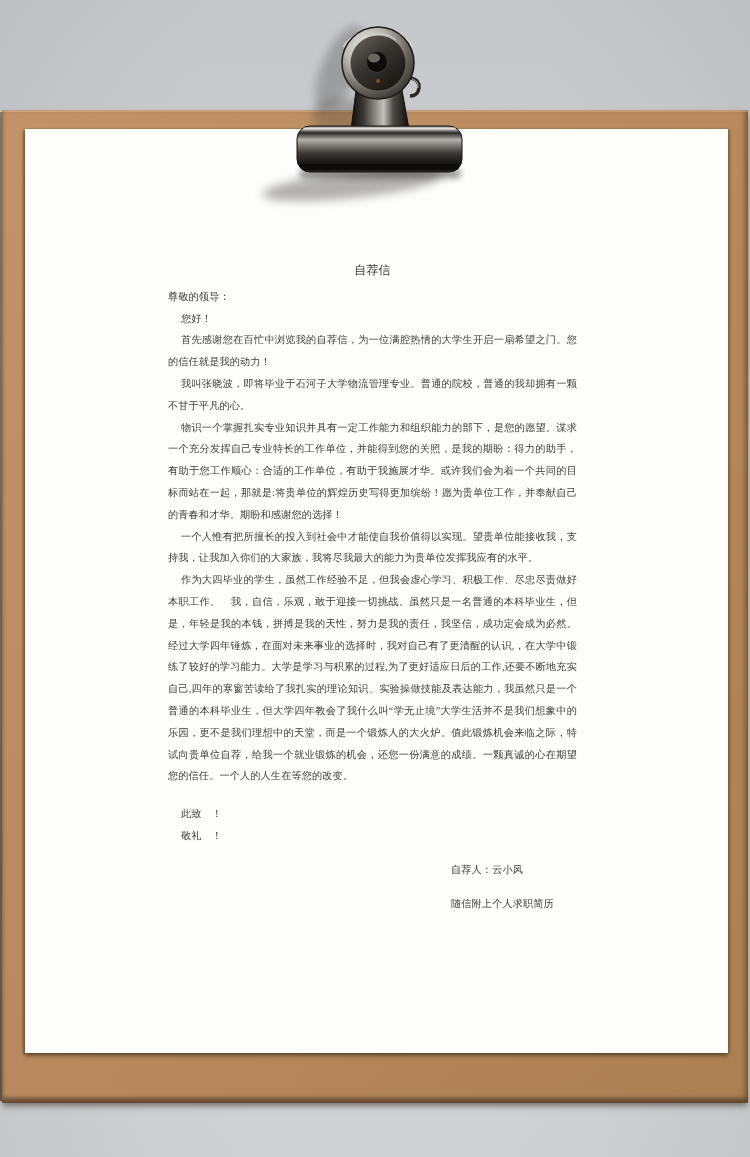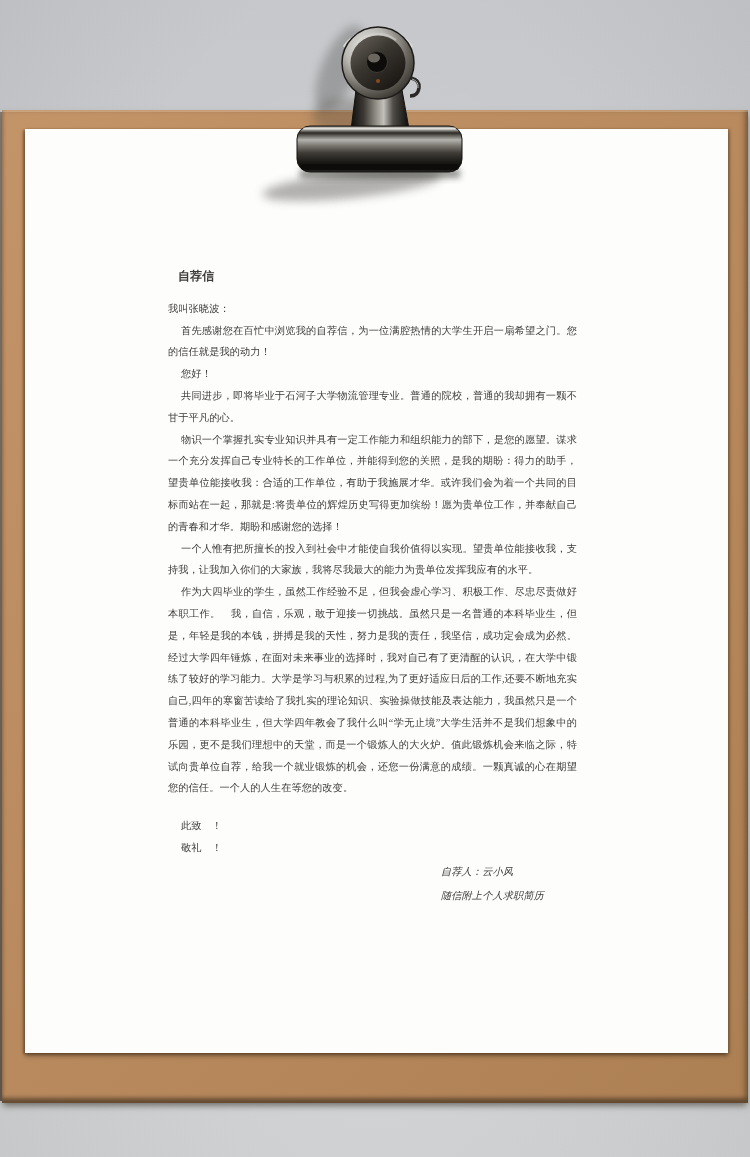--- a/index.html
+++ b/index.html
@@ -29,47 +29,47 @@
     position:absolute;left:25px;top:129px;width:703px;height:924px;
     background:#fdfdfc;
     box-shadow:-2px 1px 2px rgba(75,52,30,0.45), 2px 0 2px rgba(75,52,30,0.30), 0 3px 4px rgba(62,45,26,0.55);
   }
   .letter{
     position:absolute;left:143px;top:127px;width:409px;
     font-size:10.2px;line-height:21.8px;color:#3c3b39;
     text-align:justify;letter-spacing:0.1px;
   }
   .letter-title{
-    font-size:12px;font-weight:bold;margin:10px;line-height:21.8px;
+    font-size:12px;font-weight:normal;margin:4px;text-align:center;line-height:21.8px;
   }
   .letter p{margin:0;text-indent:13px;}
   .letter p.no-indent{text-indent:0;}
   .letter p.closing{margin-top:16px;}
   .signature-block{margin-top:2px;margin-left:271px;text-align:left;}
-  .signature-block p{text-indent:0;margin:2px;font-style:italic;}
+  .signature-block p{text-indent:0;margin:12px;}
   .clip-svg{position:absolute;left:0;top:0;width:750px;height:235px;}
 </style>
 </head>
 <body>
 
 <div class="wall">
   <div class="wall-vignette"></div>
 </div>
 
 <div class="board-side-left"></div>
 <div class="board"></div>
 
 <div class="paper">
   <div class="letter">
     <h1 class="letter-title">自荐信</h1>
-    <p class="no-indent">我叫张晓波：</p>
+    <p class="no-indent">尊敬的领导：</p>
+    <p>您好！</p>
     <p>首先感谢您在百忙中浏览我的自荐信，为一位满腔热情的大学生开启一扇希望之门。您的信任就是我的动力！</p>
-    <p>您好！</p>
-    <p>共同进步，即将毕业于石河子大学物流管理专业。普通的院校，普通的我却拥有一颗不甘于平凡的心。</p>
-    <p>物识一个掌握扎实专业知识并具有一定工作能力和组织能力的部下，是您的愿望。谋求一个充分发挥自己专业特长的工作单位，并能得到您的关照，是我的期盼：得力的助手，望贵单位能接收我：合适的工作单位，有助于我施展才华。或许我们会为着一个共同的目标而站在一起，那就是:将贵单位的辉煌历史写得更加缤纷！愿为贵单位工作，并奉献自己的青春和才华。期盼和感谢您的选择！</p>
+    <p>我叫张晓波，即将毕业于石河子大学物流管理专业。普通的院校，普通的我却拥有一颗不甘于平凡的心。</p>
+    <p>物识一个掌握扎实专业知识并具有一定工作能力和组织能力的部下，是您的愿望。谋求一个充分发挥自己专业特长的工作单位，并能得到您的关照，是我的期盼：得力的助手，有助于您工作顺心：合适的工作单位，有助于我施展才华。或许我们会为着一个共同的目标而站在一起，那就是:将贵单位的辉煌历史写得更加缤纷！愿为贵单位工作，并奉献自己的青春和才华。期盼和感谢您的选择！</p>
     <p>一个人惟有把所擅长的投入到社会中才能使自我价值得以实现。望贵单位能接收我，支持我，让我加入你们的大家族，我将尽我最大的能力为贵单位发挥我应有的水平。</p>
     <p>作为大四毕业的学生，虽然工作经验不足，但我会虚心学习、积极工作、尽忠尽责做好本职工作。　我，自信，乐观，敢于迎接一切挑战。虽然只是一名普通的本科毕业生，但是，年轻是我的本钱，拼搏是我的天性，努力是我的责任，我坚信，成功定会成为必然。经过大学四年锤炼，在面对未来事业的选择时，我对自己有了更清醒的认识,，在大学中锻练了较好的学习能力。大学是学习与积累的过程,为了更好适应日后的工作,还要不断地充实自己,四年的寒窗苦读给了我扎实的理论知识、实验操做技能及表达能力，我虽然只是一个普通的本科毕业生，但大学四年教会了我什么叫“学无止境”大学生活并不是我们想象中的乐园，更不是我们理想中的天堂，而是一个锻炼人的大火炉。值此锻炼机会来临之际，特试向贵单位自荐，给我一个就业锻炼的机会，还您一份满意的成绩。一颗真诚的心在期望您的信任。一个人的人生在等您的改变。</p>
     <p class="closing">此致　！</p>
     <p>敬礼　！</p>
     <div class="signature-block">
       <p>自荐人：云小风</p>
       <p>随信附上个人求职简历</p>
     </div>
   </div>
 </div>

